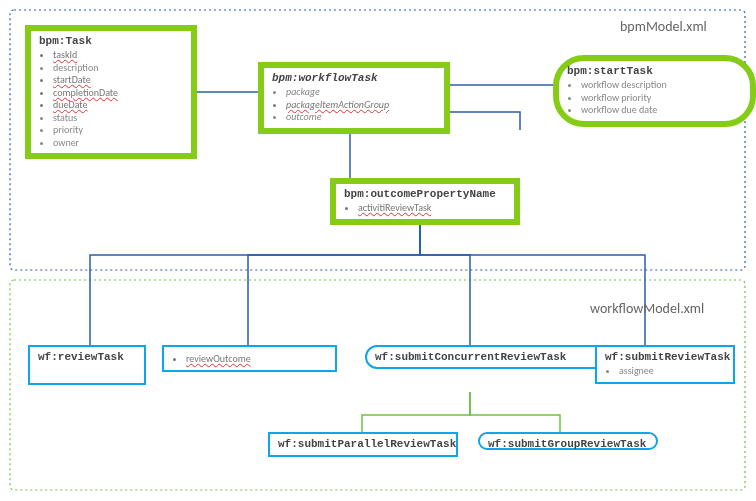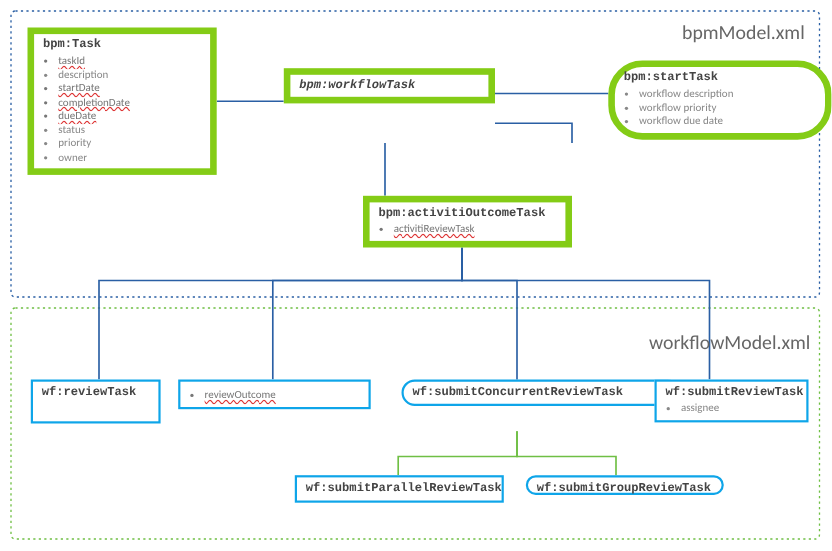--- a/index.html
+++ b/index.html
@@ -10,21 +10,21 @@
     font-size: 11px;
     color: #555;
   }
   #canvas {
     position: relative;
     width: 756px;
     height: 501px;
   }
   .region-label {
     position: absolute;
-    font-size: 18px;
+    font-size: 14px;
     color: #666;
     font-weight: 400;
   }
   .node {
     position: absolute;
     background: #fff;
     box-sizing: border-box;
     padding: 4px 6px 4px 8px;
   }
   .node.blue  { border: 6px solid #84cc16; }
@@ -112,33 +112,38 @@
         <li class="err">completionDate</li>
         <li class="err">dueDate</li>
         <li>status</li>
         <li>priority</li>
         <li>owner</li>
       </ul>
   </div>
 
   <div class="node blue" style="left:258px; top:62px;  width:192px;font-style:italic;">
     <div class="node-title">bpm:workflowTask</div>
+    <ul>
+        <li>package</li>
+        <li class="err">packageItemActionGroup</li>
+        <li>outcome</li>
+      </ul>
   </div>
 
   <div class="node blue" style="left:553px; top:55px;  width:203px;border-radius:31px;">
     <div class="node-title">bpm:startTask</div>
     <ul>
         <li>workflow description</li>
         <li>workflow priority</li>
         <li>workflow due date</li>
       </ul>
   </div>
 
   <div class="node blue" style="left:330px; top:178px; width:190px;">
-    <div class="node-title">bpm:activitiOutcomeTask</div>
+    <div class="node-title">bpm:outcomePropertyName</div>
     <ul>
         <li class="err">activitiReviewTask</li>
       </ul>
   </div>
 
   <div class="node green" style="left:28px;  top:345px; width:118px; height:40px;">
     <div class="node-title">wf:reviewTask</div>
     <ul></ul>
   </div>
 

